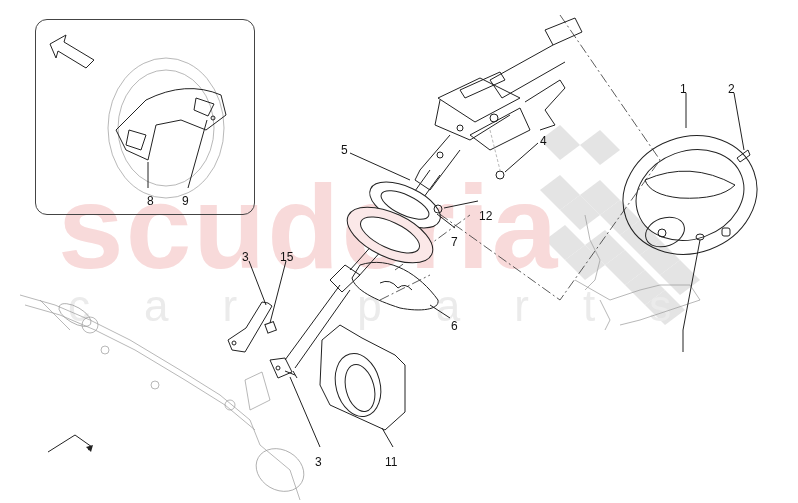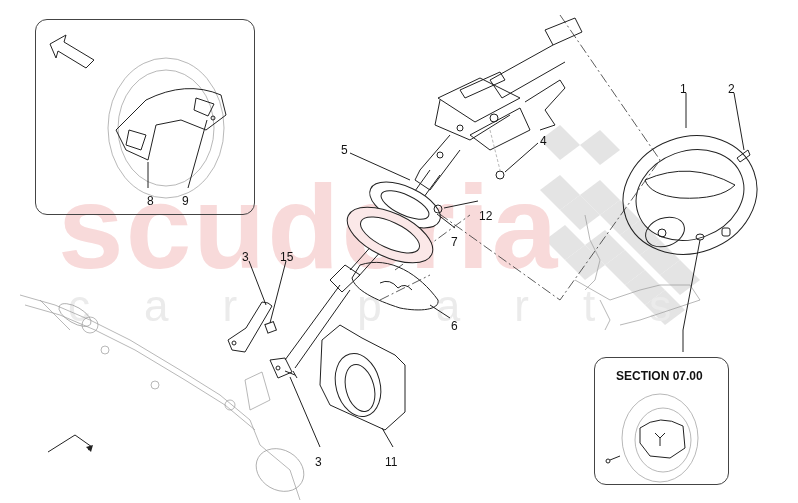--- a/index.html
+++ b/index.html
@@ -158,31 +158,20 @@
       <path class="ln" d="M110,80 Q150,60 185,75 L190,95 L170,110 L145,100 L120,105 L112,140 L90,130 L80,110 Z"></path>
       <path class="ln" d="M93,110 L110,115 L105,130 L90,125 Z"></path>
       <path class="ln" d="M160,78 L178,84 L172,96 L158,90 Z"></path>
       <circle class="ln" cx="177" cy="98" r="2"></circle>
       <path class="ln" d="M112,142 L112,168 M171,100 L152,168" stroke-width=".8"></path>
     </svg>
     <span class="callout" style="left:111px;top:175px;">8</span>
     <span class="callout" style="left:146px;top:175px;">9</span>
   </div>
 
-  <div class="inset-box" style="left:594px;top:357px;width:133px;height:126px;">
-    <span class="section-title" style="left:21px;top:11px;">SECTION 07.00</span>
-    <svg width="133" height="126">
-      <ellipse class="lnl" cx="65" cy="80" rx="38" ry="44"></ellipse>
-      <ellipse class="lnl" cx="68" cy="82" rx="28" ry="32"></ellipse>
-      <path class="ln" d="M45,70 Q65,55 88,68 L90,90 L75,100 L55,98 L45,85 Z"></path>
-      <path class="ln" d="M60,75 L65,80 L70,75 M65,80 L65,88" stroke-width=".8"></path>
-      <path class="ln" d="M15,102 L25,98" stroke-width=".8"></path>
-      <circle class="ln" cx="13" cy="103" r="2"></circle>
-    </svg>
-  </div>
 
   <svg width="798" height="503">
     <path class="ln" d="M48,452 L75,435 L92,447 M92,447 L88,450"></path>
     <path d="M86,447 L93,445 L91,452 Z" fill="#222"></path>
   </svg>
 
   <span class="callout" style="left:680px;top:83px;">1</span>
   <span class="callout" style="left:728px;top:83px;">2</span>
   <span class="callout" style="left:315px;top:456px;">3</span>
   <span class="callout" style="left:540px;top:135px;">4</span>

